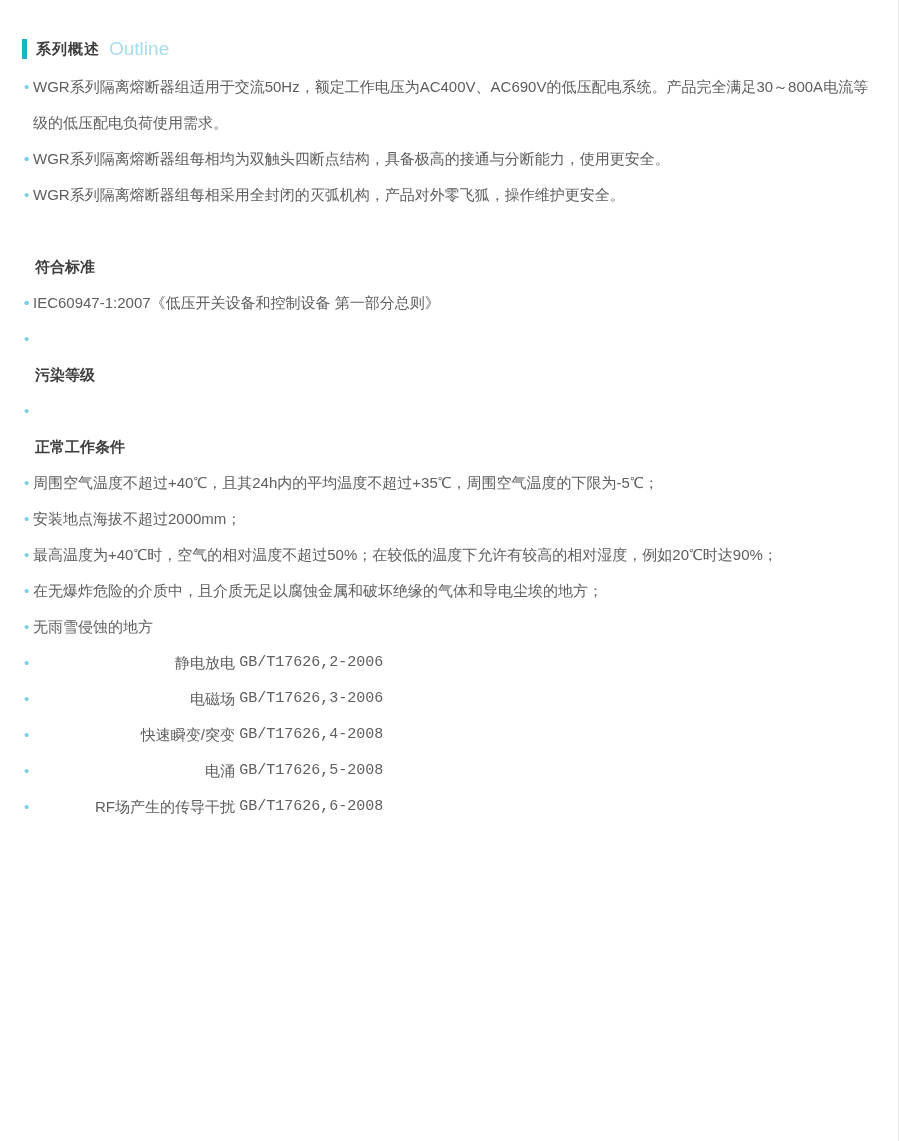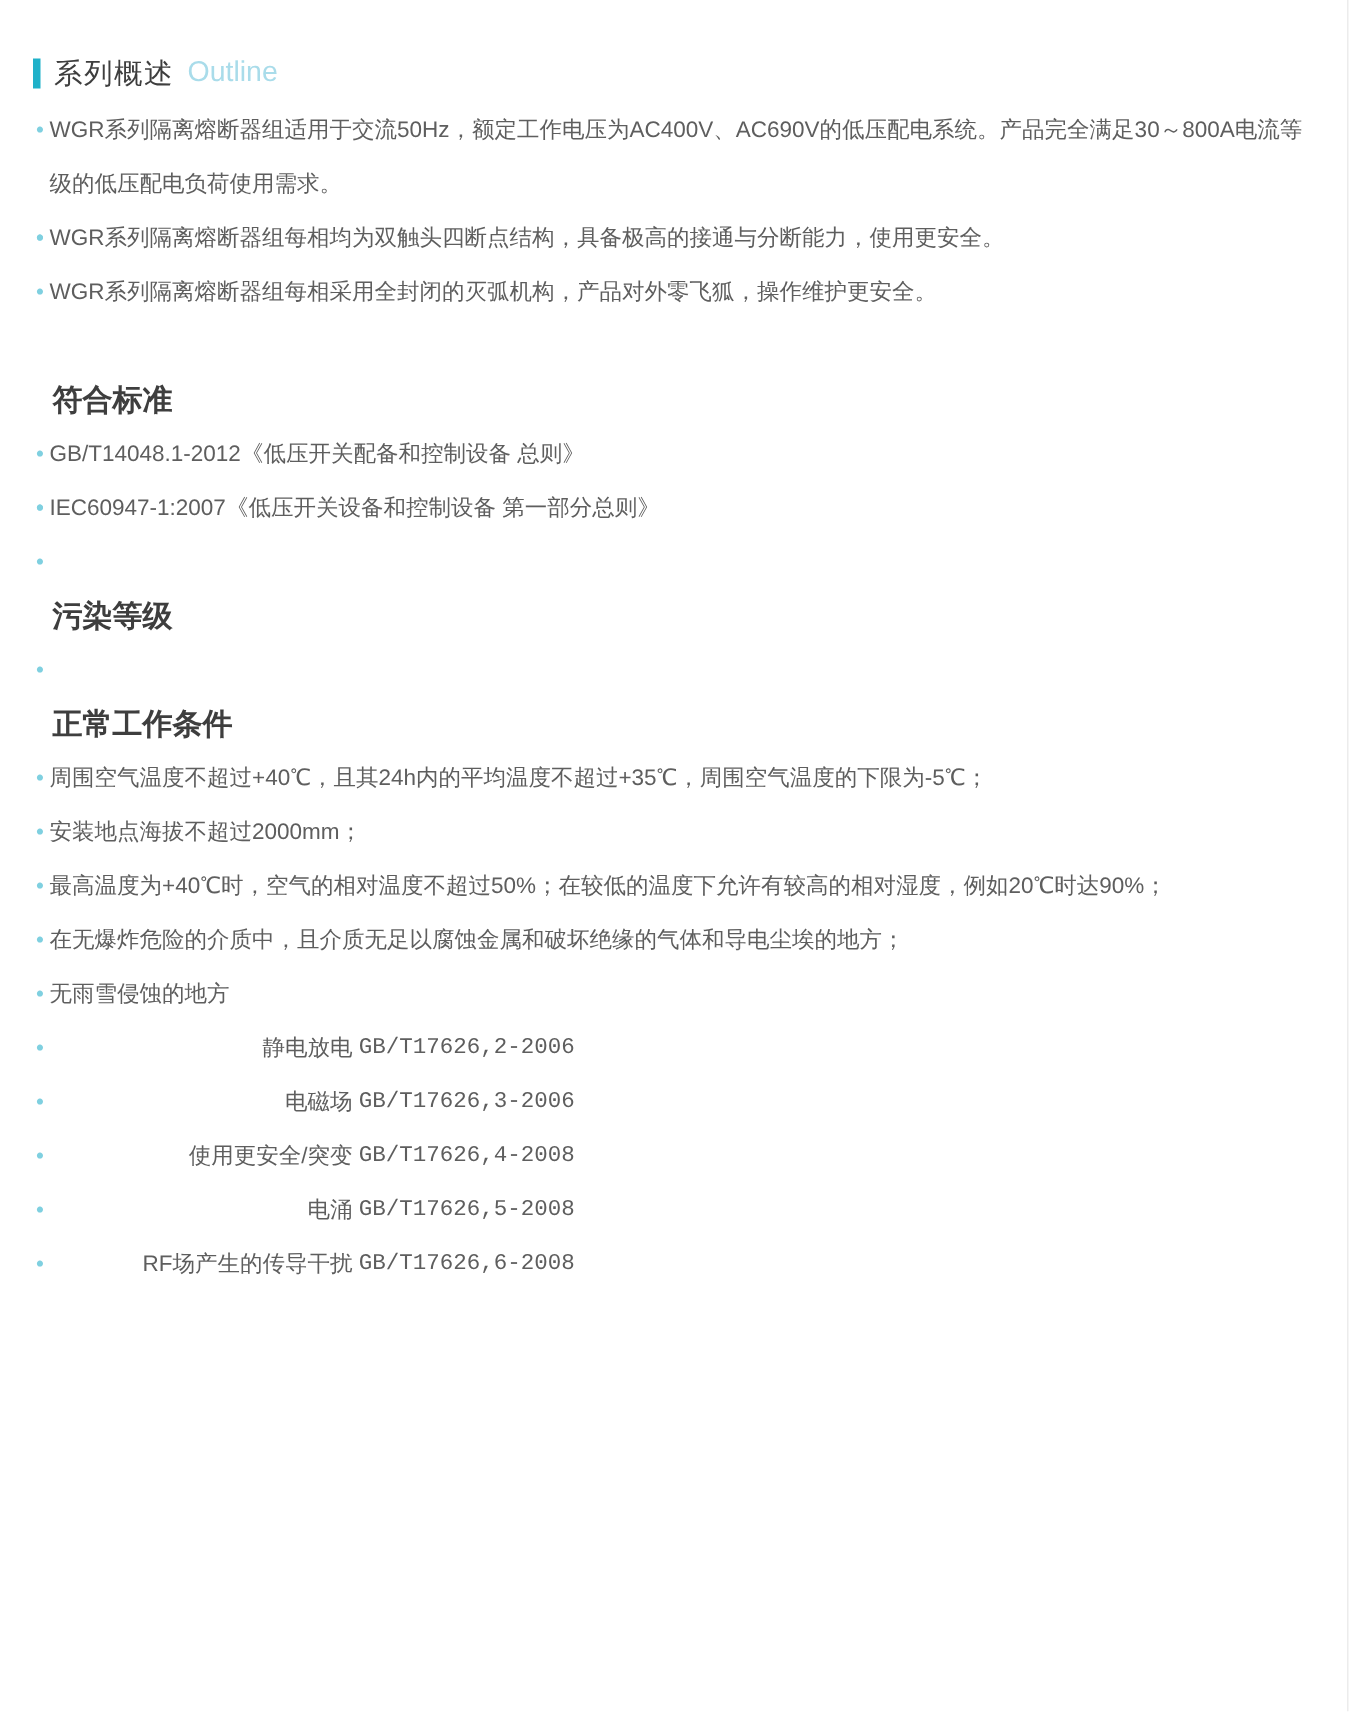--- a/index.html
+++ b/index.html
@@ -32,22 +32,22 @@
     height:22px;
   }
   .title-bar{
     display:inline-block;
     width:5px;
     height:20px;
     background:var(--accent);
     margin-right:9px;
   }
   .title-cn{
-    font-size:19px;
-    font-weight:normal;
+    font-size:15px;
+    font-weight:bold;
     color:var(--heading-text);
     letter-spacing:1px;
   }
   .title-en{
     font-size:19px;
     color:var(--title-en);
     margin-left:9px;
   }
   
   .bullet-list{margin-top:9px;}
@@ -64,21 +64,21 @@
     left:24px;
     top:0;
     color:var(--bullet-dot);
     font-size:15px;
     line-height:36px;
   }
   
   .doc-section{margin:0;}
   .sec-heading{
     margin:36px 0 0 35px;
-    font-size:20px;
+    font-size:15px;
     font-weight:bold;
     color:var(--heading-text);
     line-height:36px;
   }
   .sec-bullets{margin:0;}
   
   .emc-row{
     position:relative;
     padding-left:33px;
     line-height:36px;
@@ -128,21 +128,20 @@
     <span class="bullet-text">WGR系列隔离熔断器组每相采用全封闭的灭弧机构，产品对外零飞狐，操作维护更安全。</span>
   </p>
 </div>
 
   <div>
   <section class="doc-section">
     <h3 class="sec-heading">符合标准</h3>
     <div class="sec-bullets">
   <p class="bullet">
     <span class="dot">•</span>
-    <span class="bullet-text">GB/T14048.1-2012《低压开关配备和控制设备 总则》</span>
   </p>
 
   <p class="bullet">
     <span class="dot">•</span>
   </p>
 
   <p class="bullet">
     <span class="dot">•</span>
     <span class="bullet-text">IEC60947-1:2007《低压开关设备和控制设备 第一部分总则》</span>
   </p>
@@ -202,21 +201,21 @@
   </div>
 
   <div class="emc-row">
     <span class="dot">•</span>
     <span class="emc-label">电磁场</span>
     <span class="emc-value">GB/T17626,3-2006</span>
   </div>
 
   <div class="emc-row">
     <span class="dot">•</span>
-    <span class="emc-label">使用更安全/突变</span>
+    <span class="emc-label">快速瞬变/突变</span>
     <span class="emc-value">GB/T17626,4-2008</span>
   </div>
 
   <div class="emc-row">
     <span class="dot">•</span>
     <span class="emc-label">电涌</span>
     <span class="emc-value">GB/T17626,5-2008</span>
   </div>
 
   <div class="emc-row">

